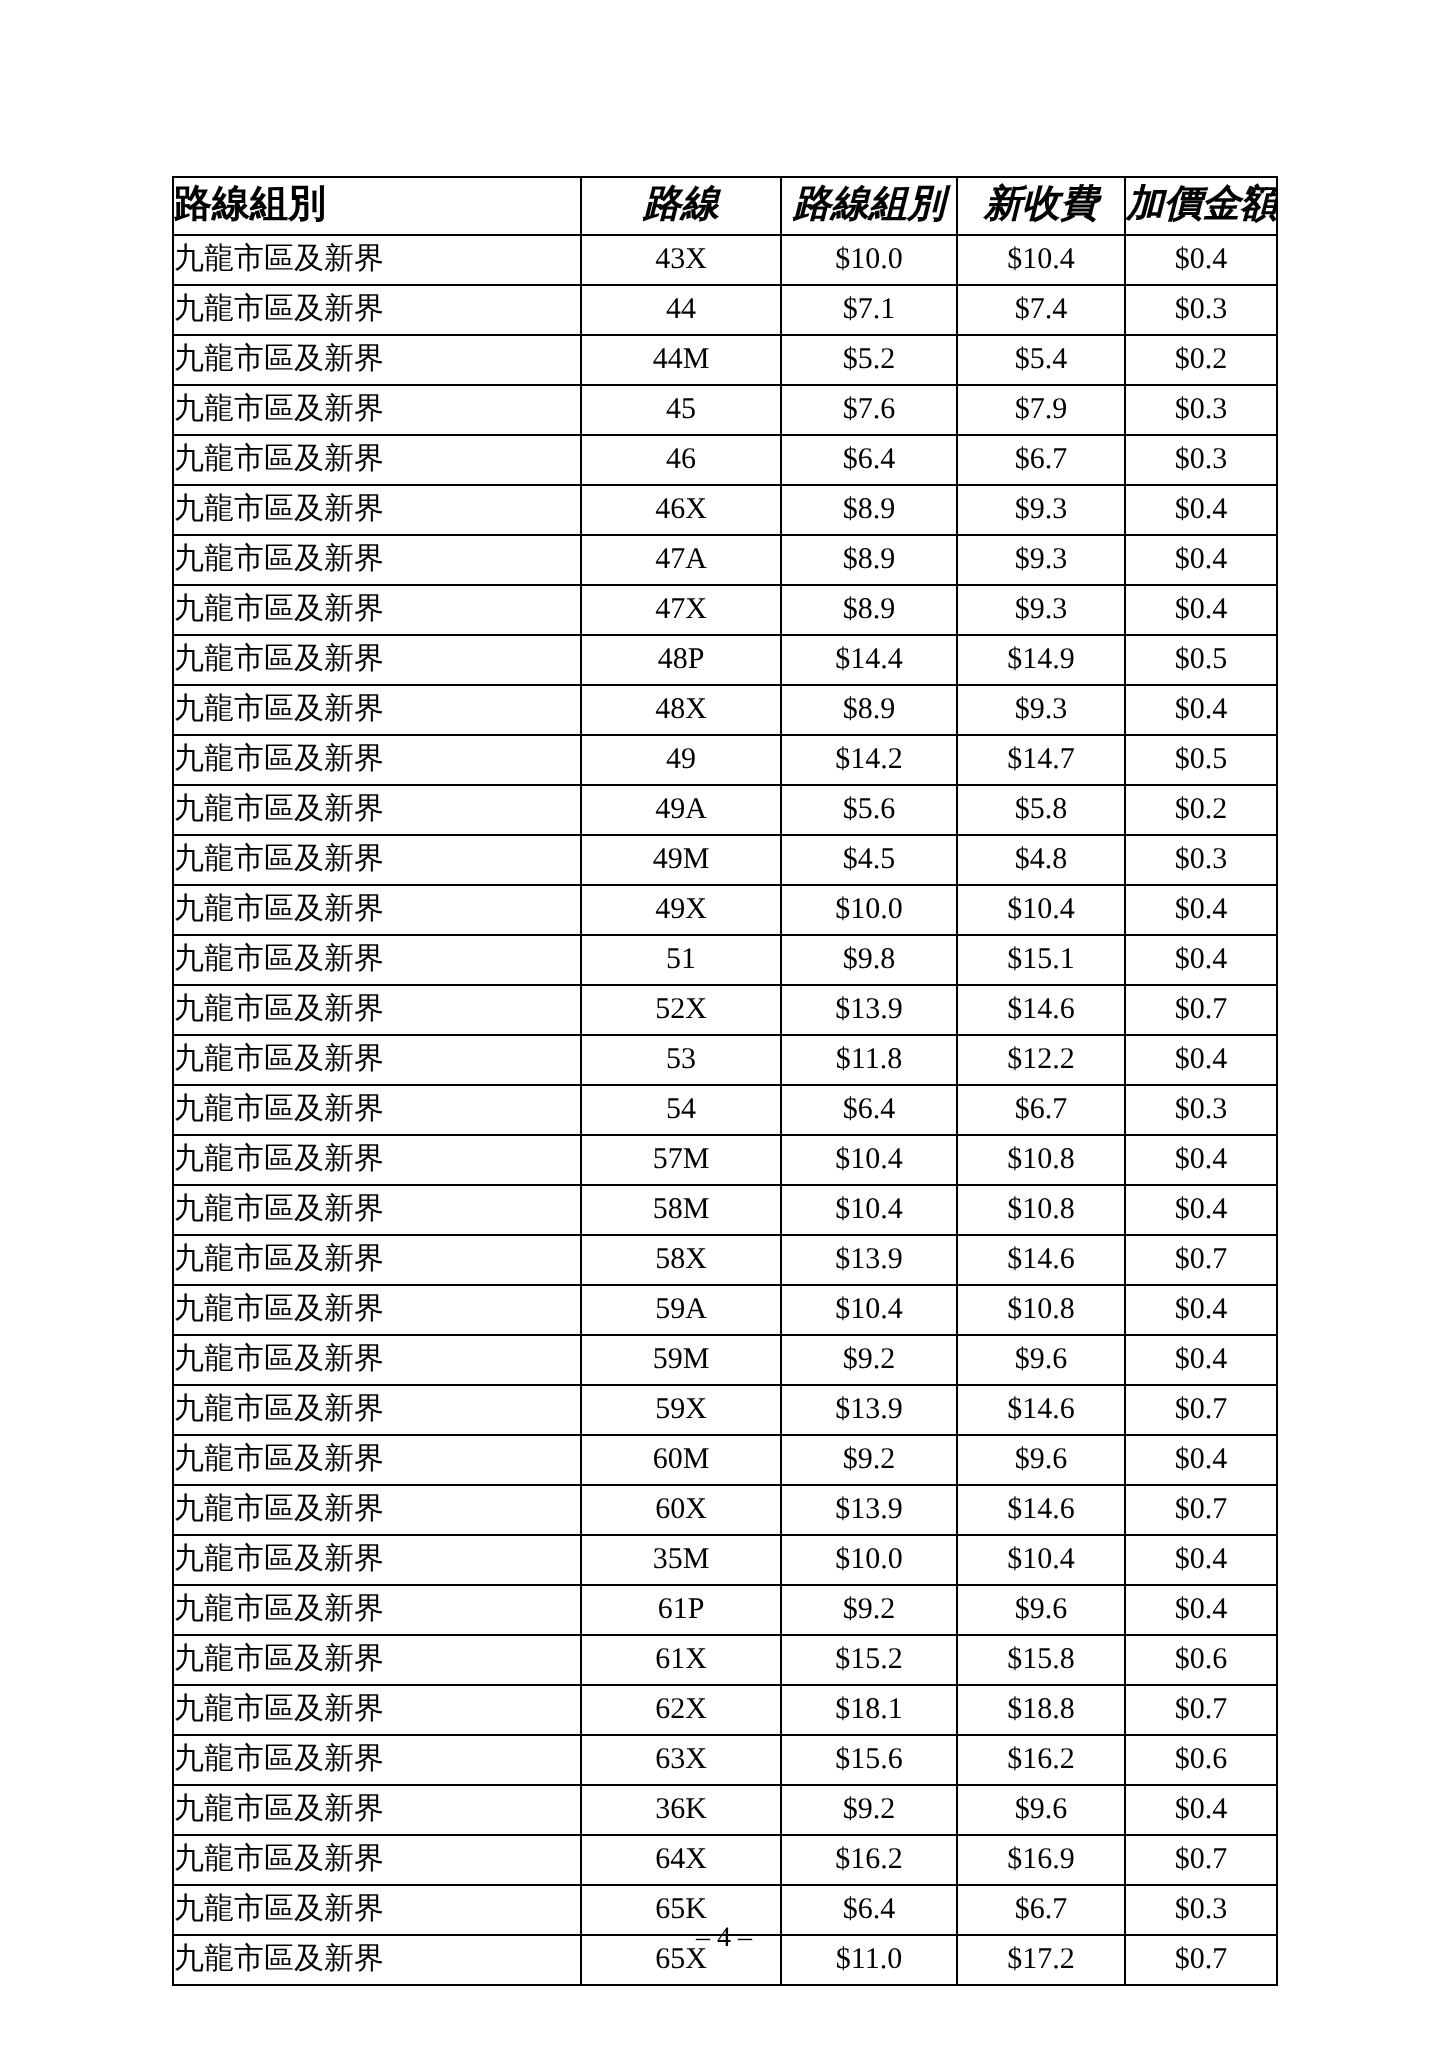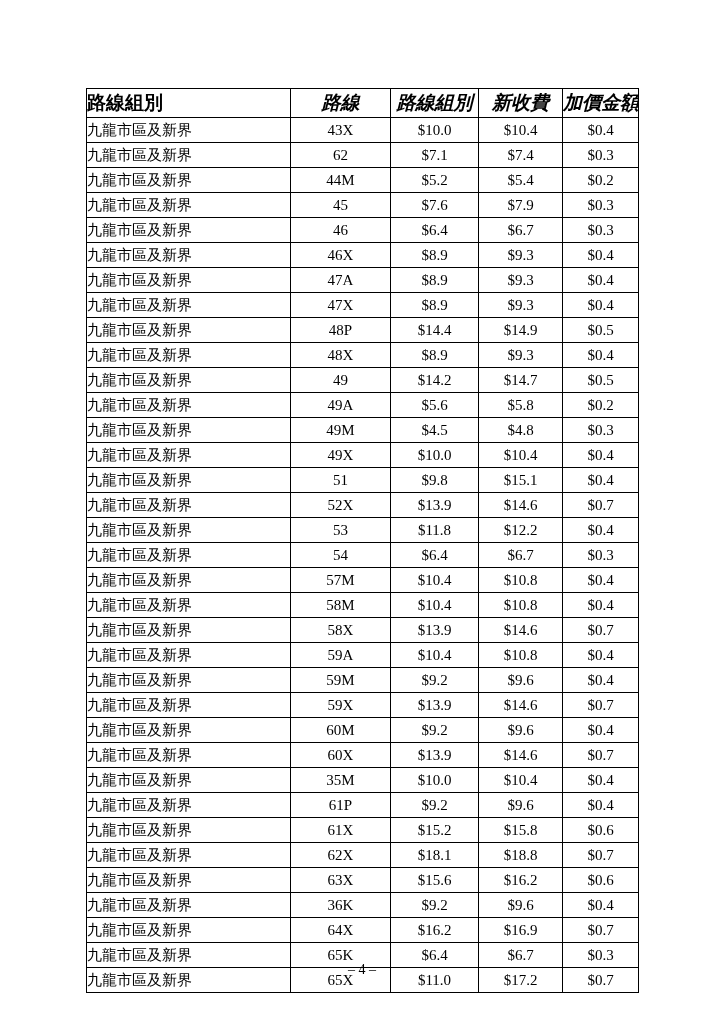--- a/index.html
+++ b/index.html
@@ -105,21 +105,21 @@
       <tbody id="table-body">
           <tr>
             <td class="group-cell">九龍市區及新界</td>
             <td class="route-cell">43X</td>
             <td class="num-cell">$10.0</td>
             <td class="num-cell">$10.4</td>
             <td class="num-cell">$0.4</td>
           </tr>
           <tr>
             <td class="group-cell">九龍市區及新界</td>
-            <td class="route-cell">62</td>
+            <td class="route-cell">44</td>
             <td class="num-cell">$7.1</td>
             <td class="num-cell">$7.4</td>
             <td class="num-cell">$0.3</td>
           </tr>
           <tr>
             <td class="group-cell">九龍市區及新界</td>
             <td class="route-cell">44M</td>
             <td class="num-cell">$5.2</td>
             <td class="num-cell">$5.4</td>
             <td class="num-cell">$0.2</td>

